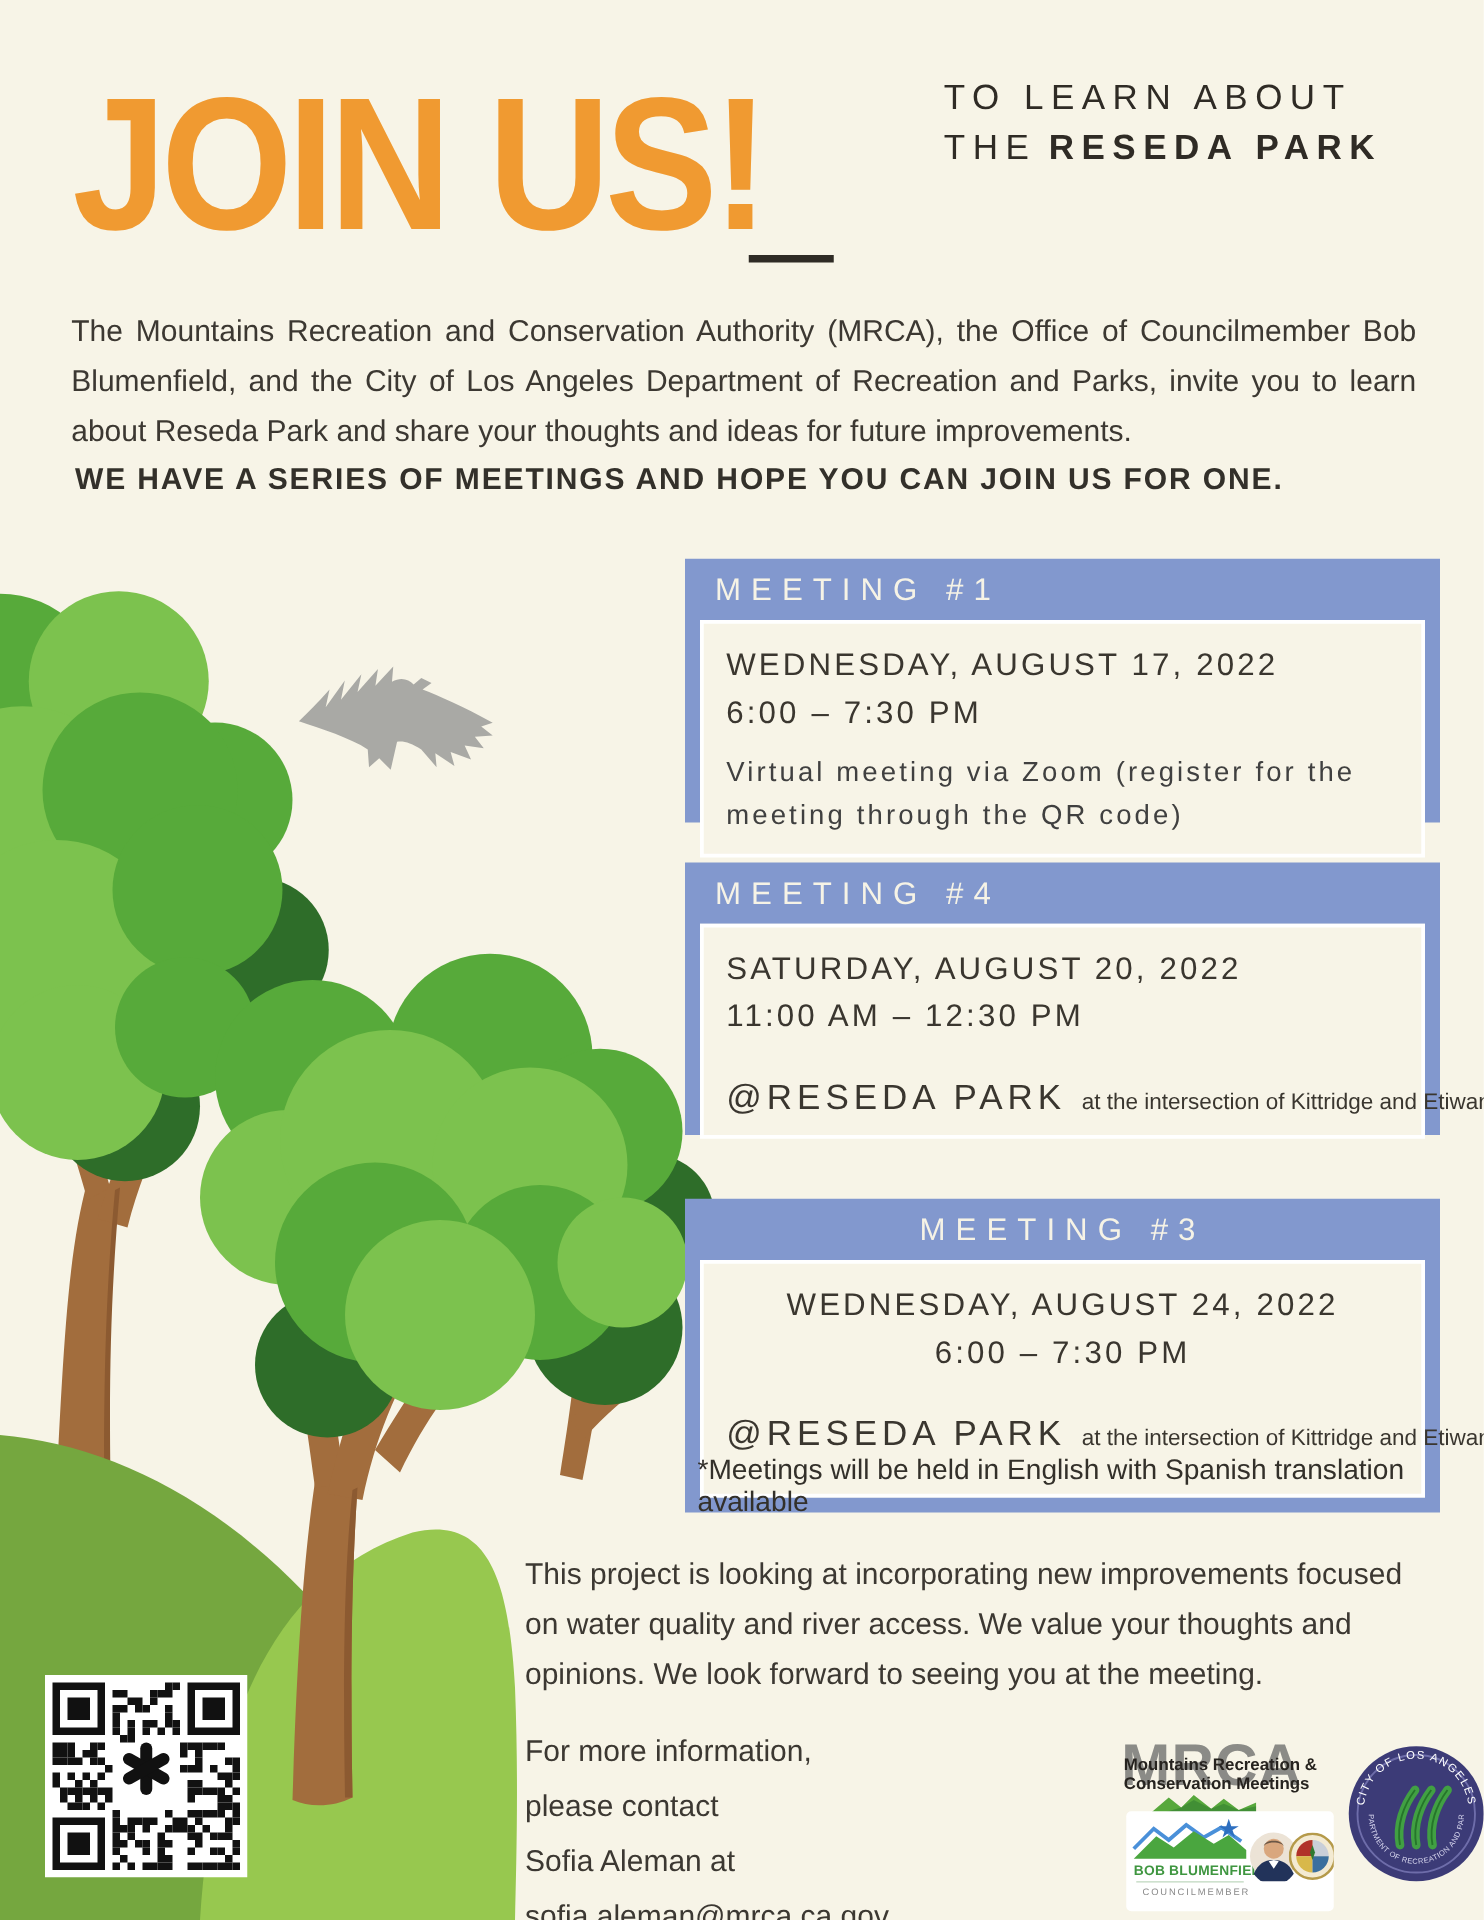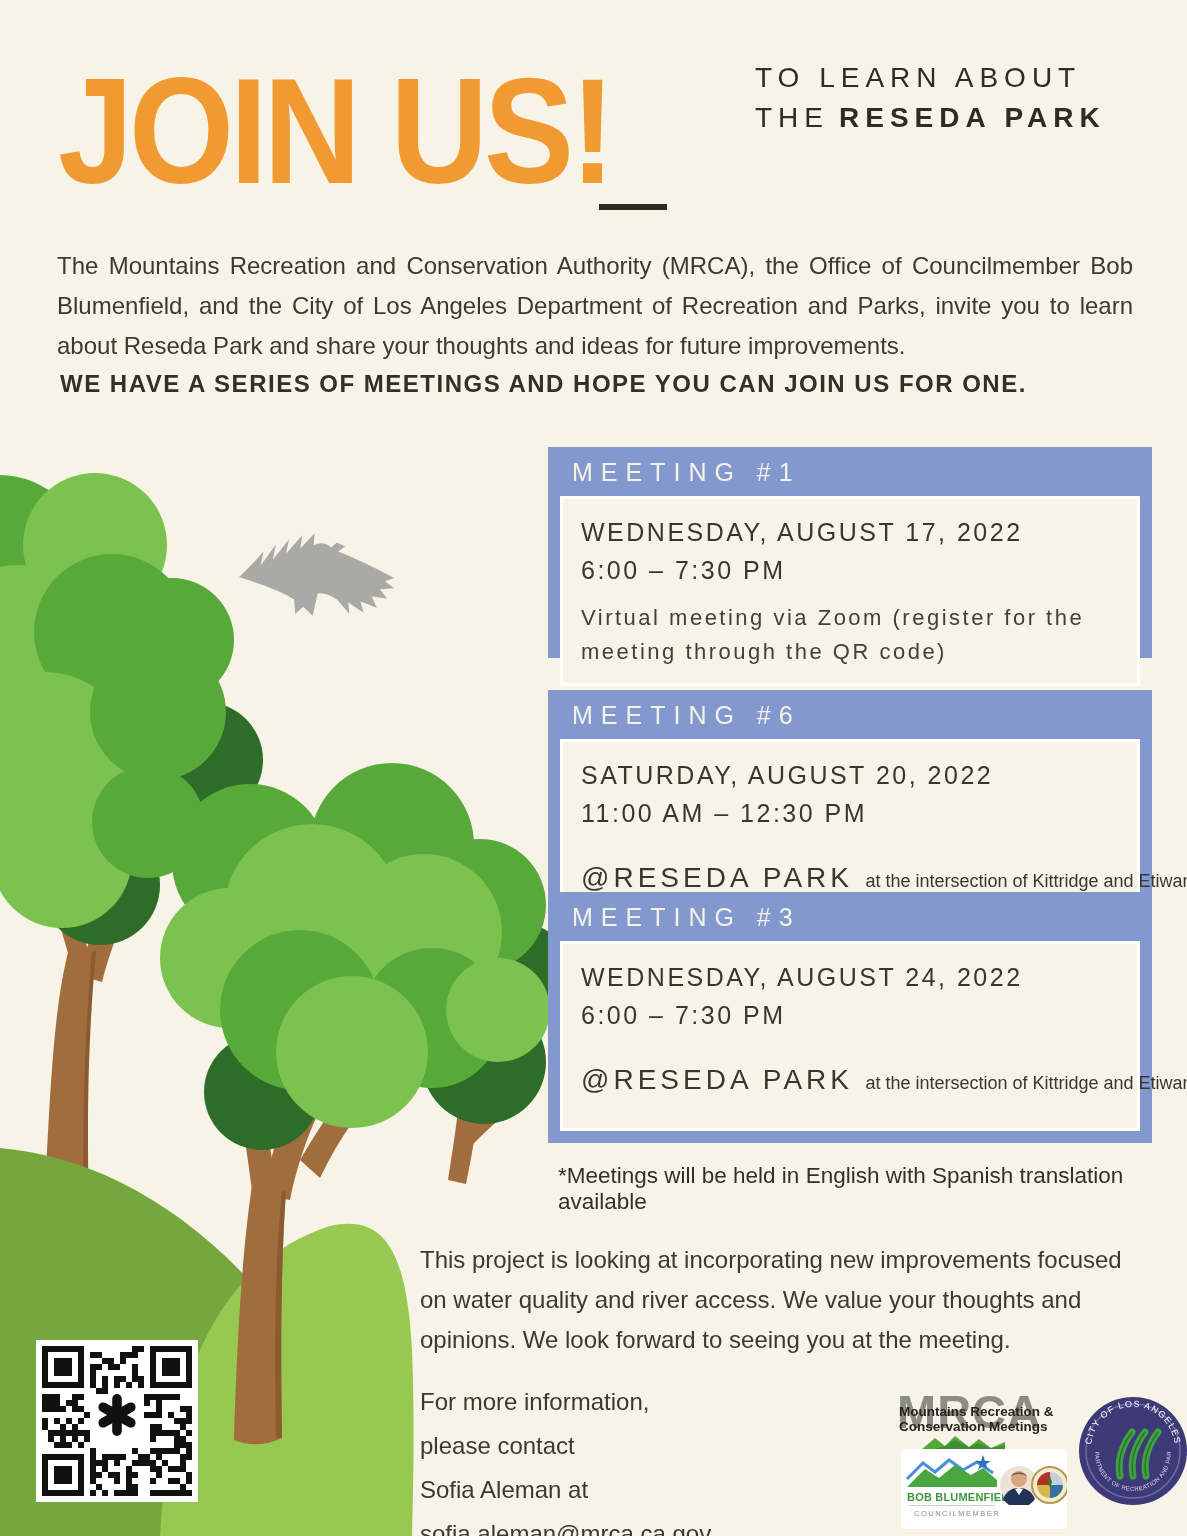--- a/index.html
+++ b/index.html
@@ -39,21 +39,21 @@
     font-size:24px; font-weight:bold; letter-spacing:1.5px; color:#33302a;
   }
   
   .meeting-box{
     position:absolute; left:548px; width:604px;
     background:#8298ce; display:flex; flex-direction:column;
     box-sizing:border-box;
   }
   .mb1{top:447px; height:211px;}
   .mb2{top:690px; height:218px;}
-  .mb3{top:892px; height:251px;}
+  .mb3{top:959px; height:251px;text-align:center;}
   .meeting-header{
     padding:11px 24px 9px 24px;
     color:#f6f3e6; font-size:25px; letter-spacing:8px; white-space:nowrap;
   }
   .meeting-inner{
     flex:1; margin:0 12px 12px 12px;
     background:#f7f4e7; border:3px solid #ffffff;
     padding:14px 18px; box-sizing:border-box;
   }
   .meeting-date,.meeting-time{
@@ -198,21 +198,21 @@
   <div class="meeting-box mb1">
     <div class="meeting-header">MEETING #1</div>
     <div class="meeting-inner">
       <div class="meeting-date">WEDNESDAY, AUGUST 17, 2022</div>
       <div class="meeting-time">6:00 – 7:30 PM</div>
       <div class="meeting-detail">Virtual meeting via Zoom (register for the meeting through the QR code)</div>
     </div>
   </div>
 
   <div class="meeting-box mb2">
-    <div class="meeting-header">MEETING #6</div>
+    <div class="meeting-header">MEETING #4</div>
     <div class="meeting-inner">
       <div class="meeting-date">SATURDAY, AUGUST 20, 2022</div>
       <div class="meeting-time">11:00 AM – 12:30 PM</div>
       <div class="meeting-location-row">
         <span class="meeting-location">@RESEDA PARK</span>
         <span class="meeting-location-note">at the intersection of Kittridge and Etiwanda</span>
       </div>
     </div>
   </div>
 

